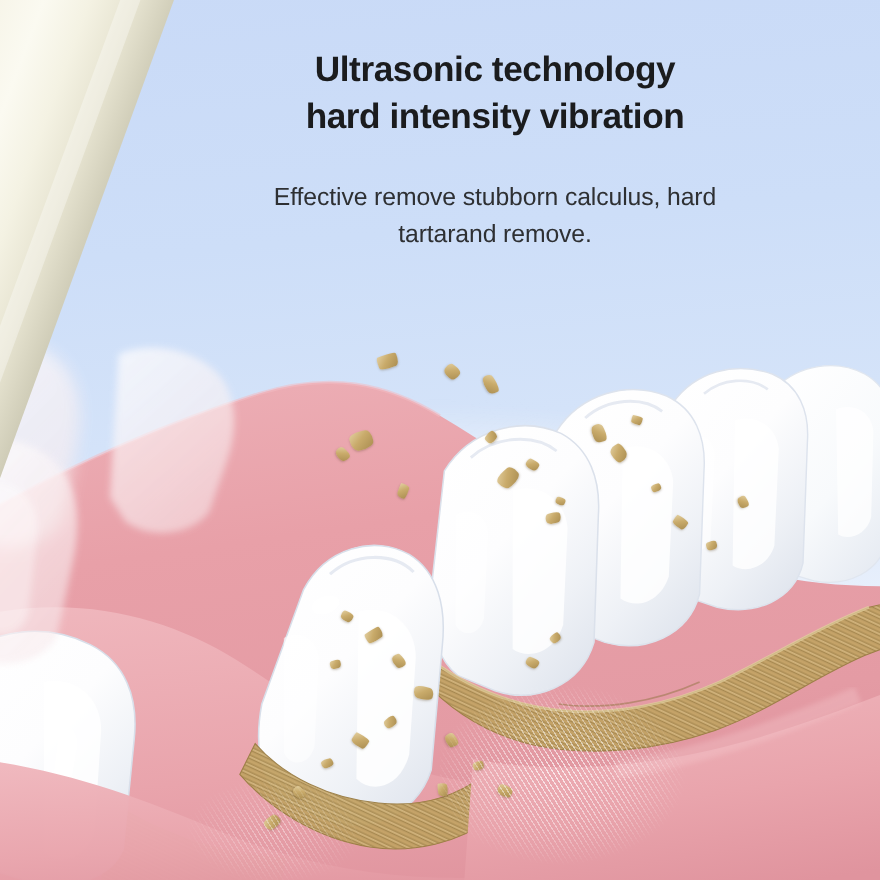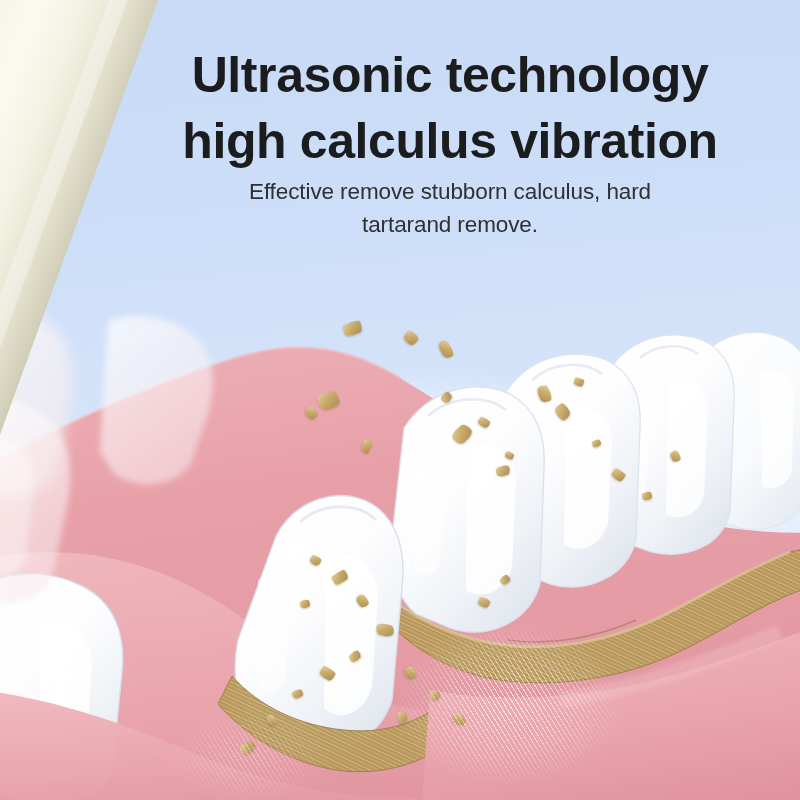--- a/index.html
+++ b/index.html
@@ -43,29 +43,29 @@
   }
 
   
   .text-block {
     position:absolute;
     left:150px; top:42px; width:600px;
     text-align:center;
     z-index:60;
   }
   .headline {
-    font-size:50px;
+    font-size:32px;
     font-weight:bold;
     line-height:1.32;
     color:#1b1c1e;
     letter-spacing:-.4px;
     white-space:nowrap;
   }
   .subline {
-    margin-top:1px;
+    margin-top:36px;
     font-size:22.5px;
     font-weight:normal;
     line-height:1.48;
     color:#2e3033;
     letter-spacing:-.1px;
     padding:0 26px;
   }
 
   
   .scene {
@@ -423,18 +423,18 @@
         <path d="M212 918 C 238 962, 266 1008, 286 1058
                  C 300 1094, 306 1124, 300 1146" fill="none" stroke="#eef1f3" stroke-width="10" stroke-linecap="round"></path>
         <path d="M210 922 C 234 964, 260 1008, 278 1056
                  C 290 1090, 296 1118, 292 1138" fill="none" stroke="#ffffff" stroke-width="3.4" stroke-linecap="round" opacity=".95"></path>
       </g>
     </svg>
   </div>
 
   <div class="text-block">
     <div class="headline">Ultrasonic technology</div>
-    <div class="headline">high calculus vibration</div>
+    <div class="headline">hard intensity vibration</div>
     <div class="subline">Effective remove stubborn calculus, hard</div>
     <div class="subline" style="margin-top:0;">tartarand remove.</div>
   </div>
 
 </div>
 
 </body></html>

